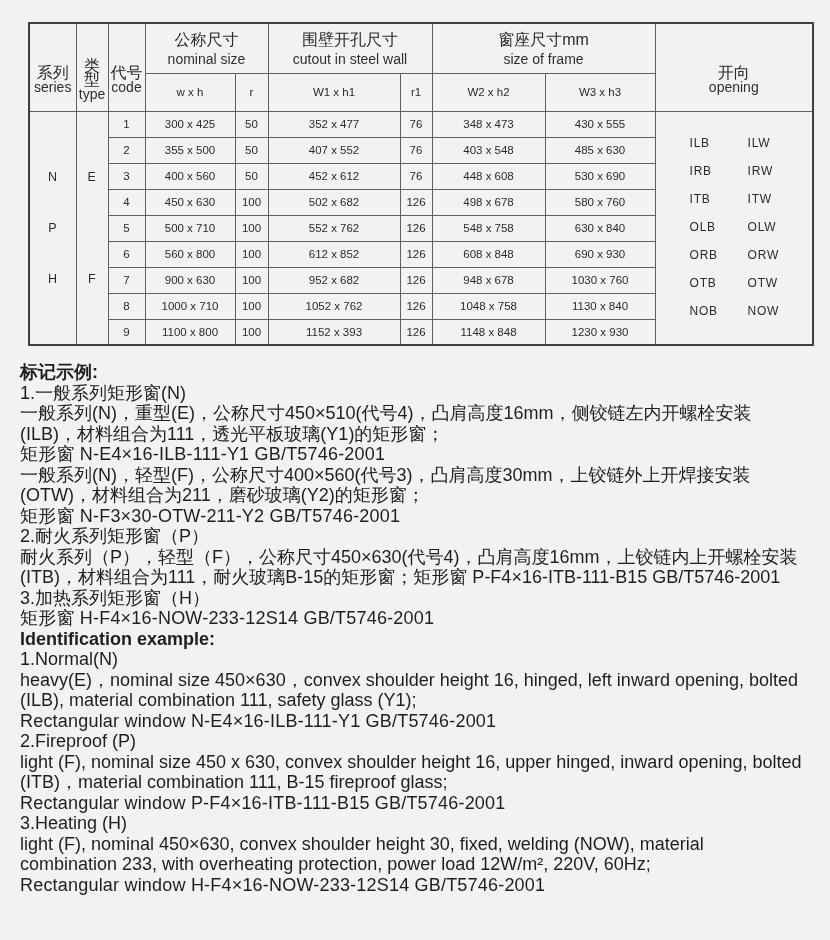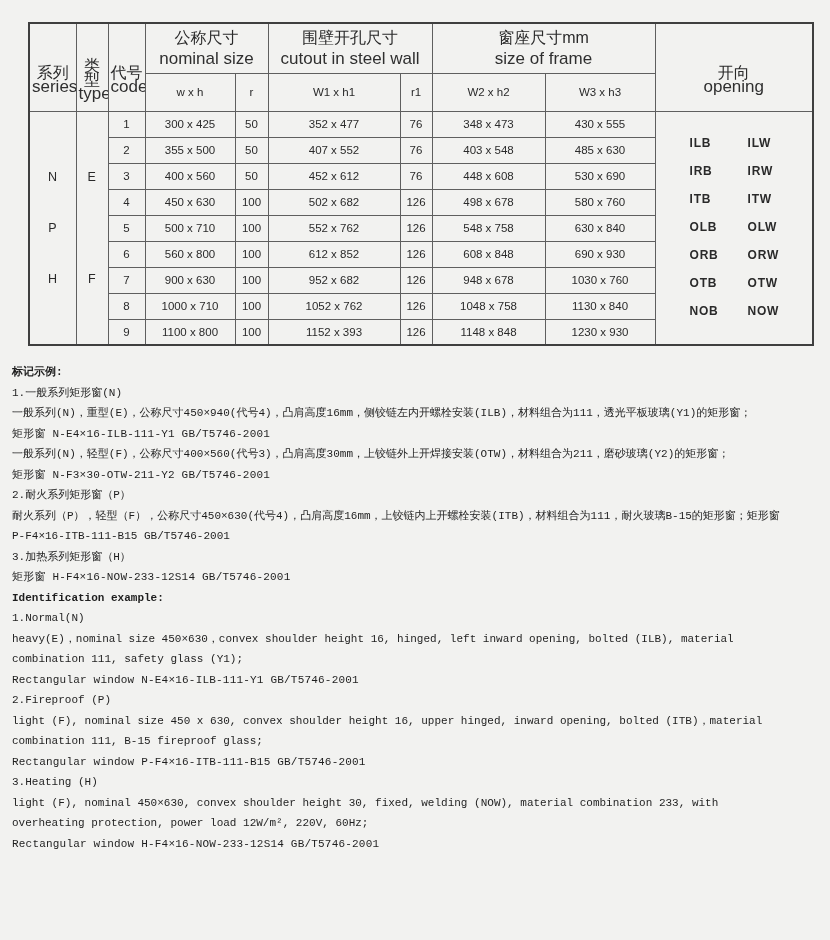--- a/index.html
+++ b/index.html
@@ -31,41 +31,41 @@
     vertical-align:middle;
     font-weight:normal;
     overflow:hidden;
   }
   tr.hdr1{height:50px;}
   tr.hdr2{height:38px;}
   tr.data{height:26px;}
   .two-line{display:flex;flex-direction:column;justify-content:space-around;height:100%;padding:4px 0;margin-top:25px;}
   .two-line span{display:block;line-height:14px;}
   .zh{font-size:16px;}
-  .en{font-size:17px;color:#2f2f2f;}
+  .en{font-size:14px;color:#2f2f2f;}
 
   td.series-cell, td.type-cell{position:relative;padding:0;}
   .float-label{
     position:absolute;left:0;width:100%;text-align:center;
     transform:translateY(-50%);
     font-size:12.5px;letter-spacing:.5px;
   }
   td.opening-cell{padding:0;}
   .opening-list{
     display:flex;flex-direction:column;justify-content:center;
     height:100%;row-gap:11px;padding-left:32px;
   }
-  .opening-pair{display:flex;line-height:17px;font-size:12px;letter-spacing:.8px;font-weight:bold;}
+  .opening-pair{display:flex;line-height:17px;font-size:12px;letter-spacing:.8px;}
   .opening-pair .b{width:58px;text-align:left;}
   .opening-pair .w{text-align:left;}
 
   
   .notes{
-    position:absolute;left:12px;top:362px;width:784px;
-    font-size:11px;line-height:20.5px;font-family:Liberation Mono, monospace;
+    position:absolute;left:20px;top:362px;width:784px;
+    font-size:18px;line-height:20.5px;
   }
   .notes p{margin:0;padding:0;}
   .notes p.bold{font-weight:bold;}
   .notes .code-line{letter-spacing:.2px;}
 </style>
 </head>
 <body>
 
 <div class="page">
 
@@ -251,21 +251,21 @@
         <td>126</td>
         <td>1148 x 848</td>
         <td>1230 x 930</td>
       </tr>
     </tbody>
   </table>
 
   <div class="notes">
     <p class="bold">标记示例:</p>
     <p>1.一般系列矩形窗(N)</p>
-    <p>一般系列(N)，重型(E)，公称尺寸450×940(代号4)，凸肩高度16mm，侧铰链左内开螺栓安装(ILB)，材料组合为111，透光平板玻璃(Y1)的矩形窗；</p>
+    <p>一般系列(N)，重型(E)，公称尺寸450×510(代号4)，凸肩高度16mm，侧铰链左内开螺栓安装(ILB)，材料组合为111，透光平板玻璃(Y1)的矩形窗；</p>
     <p class="code-line">矩形窗 N-E4×16-ILB-111-Y1 GB/T5746-2001</p>
     <p>一般系列(N)，轻型(F)，公称尺寸400×560(代号3)，凸肩高度30mm，上铰链外上开焊接安装(OTW)，材料组合为211，磨砂玻璃(Y2)的矩形窗；</p>
     <p class="code-line">矩形窗 N-F3×30-OTW-211-Y2 GB/T5746-2001</p>
     <p>2.耐火系列矩形窗（P）</p>
     <p>耐火系列（P），轻型（F），公称尺寸450×630(代号4)，凸肩高度16mm，上铰链内上开螺栓安装(ITB)，材料组合为111，耐火玻璃B-15的矩形窗；矩形窗 P-F4×16-ITB-111-B15 GB/T5746-2001</p>
     <p>3.加热系列矩形窗（H）</p>
     <p class="code-line">矩形窗 H-F4×16-NOW-233-12S14 GB/T5746-2001</p>
     <p class="bold">Identification example:</p>
     <p>1.Normal(N)</p>
     <p>heavy(E)，nominal size 450×630，convex shoulder height 16, hinged, left inward opening, bolted (ILB), material combination 111, safety glass (Y1);</p>

